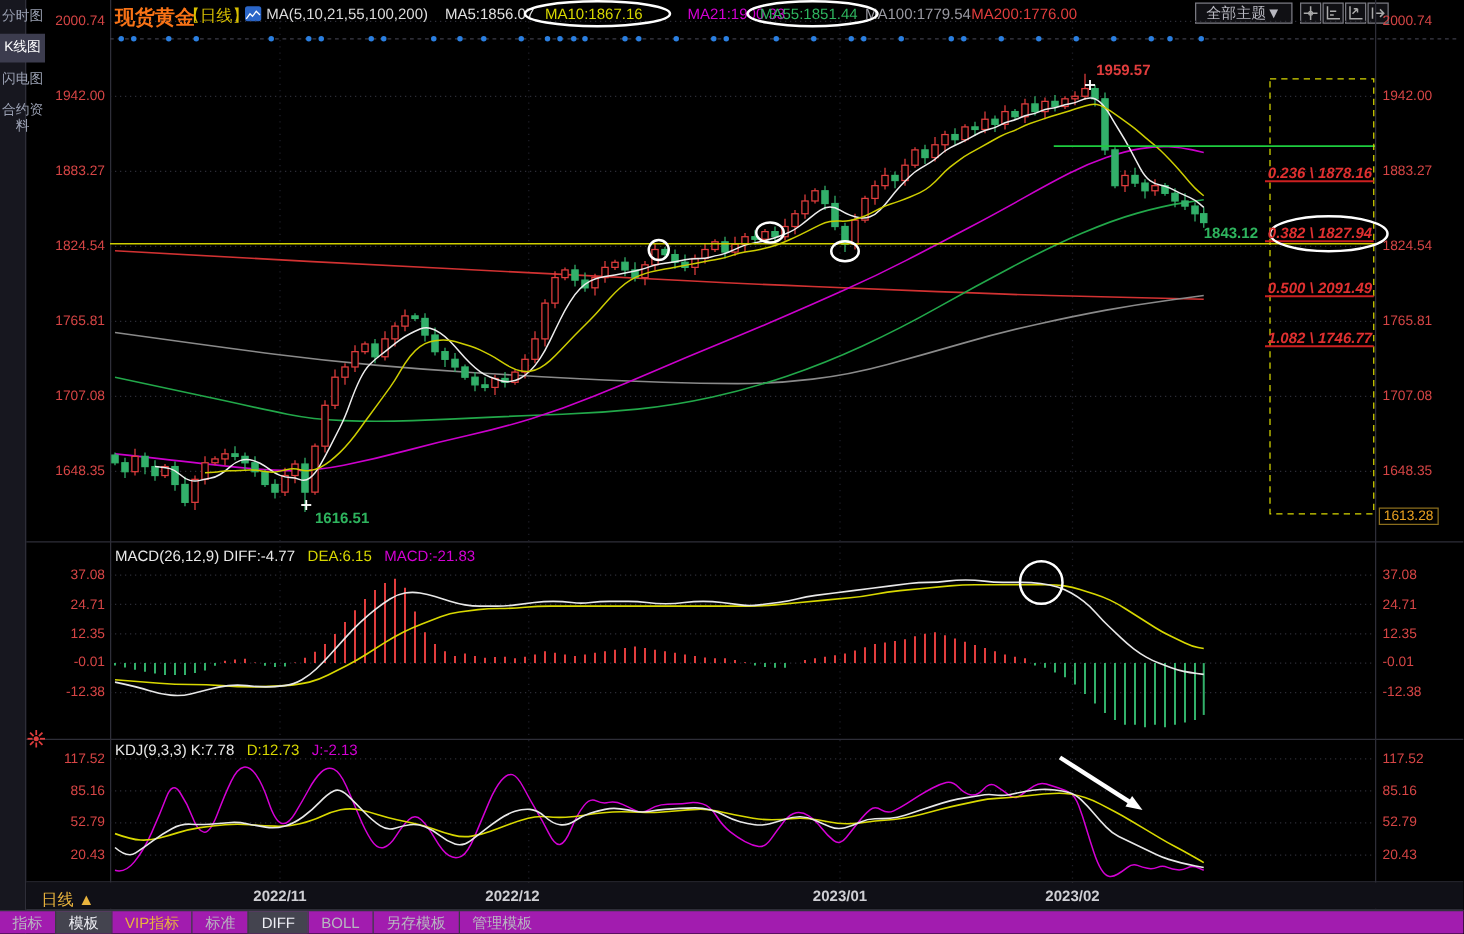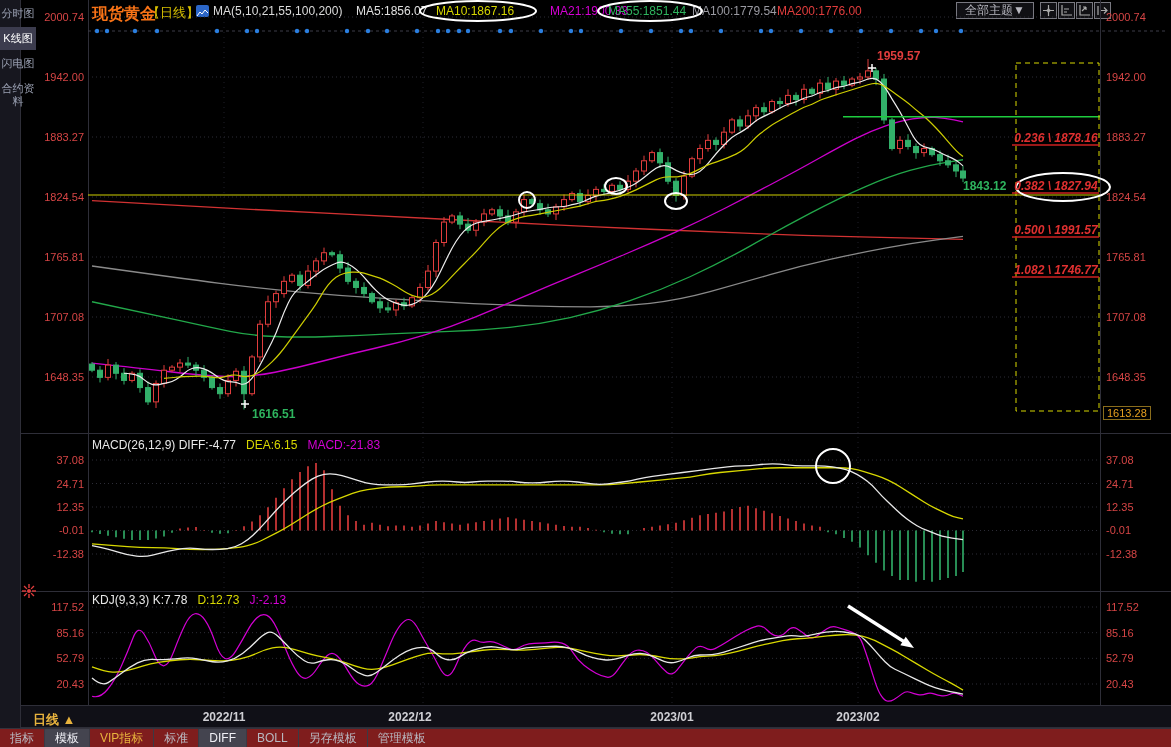--- a/index.html
+++ b/index.html
@@ -13,22 +13,22 @@
   .hseg{position:absolute;top:4px;font-size:12px;white-space:nowrap;}
   .phead{position:absolute;font-size:12px;white-space:nowrap;}
   .phead span{margin-right:10px;}
   .fibl{position:absolute;left:1012px;width:88px;text-align:center;font-size:12px;font-weight:bold;color:#e03030;white-space:nowrap;font-style:italic;}
   .annl{position:absolute;font-size:12px;font-weight:bold;white-space:nowrap;}
   .datel{position:absolute;top:710px;width:80px;text-align:center;font-size:12px;font-weight:bold;color:#cfcfd4;}
   #theme-btn{position:absolute;left:956px;top:2px;width:76px;height:15px;border:1px solid #787880;
              color:#b8b8c0;font-size:12px;text-align:center;line-height:15px;background:#101014;cursor:pointer;}
   .tool-btn{position:absolute;top:2px;width:15px;height:15px;border:1px solid #787880;background:#101014;cursor:pointer;}
   #timeline{position:absolute;left:21px;top:706px;width:1150px;height:21px;background:#101017;}
-  #period-label{position:absolute;left:33px;top:711px;font-size:13px;font-weight:bold;color:#e8b33d;cursor:pointer;}
-  #tabbar{position:absolute;left:0;top:728px;width:1171px;height:19px;background:#7f1d1d;border-top:1px solid #33333d;
+  #period-label{position:absolute;left:33px;top:711px;font-size:13px;font-weight:normal;color:#e8b33d;cursor:pointer;}
+  #tabbar{position:absolute;left:0;top:728px;width:1171px;height:19px;background:#a21caf;border-top:1px solid #33333d;
           display:flex;align-items:stretch;}
   .tab{padding:0 10px;font-size:12px;line-height:18px;color:#b8b8c0;cursor:pointer;white-space:nowrap;}
   .tab + .tab{border-left:1px solid #3a3a44;}
   .tab.active{background:#44444f;color:#efeff5;text-align:right;}
   .tab.vip{color:#e8b33d;}
   svg.overlay{position:absolute;left:0;top:0;}
 </style>
 </head>
 <body>
 
@@ -565,21 +565,21 @@
       <div style="position: absolute; top: 601px; font-size: 11px; left: 1106px; color: rgb(214, 69, 69);">117.52</div>
       <div style="position: absolute; top: 626.664px; font-size: 11px; left: 30px; width: 54px; text-align: right; color: rgb(214, 69, 69);">85.16</div>
       <div style="position: absolute; top: 626.664px; font-size: 11px; left: 1106px; color: rgb(214, 69, 69);">85.16</div>
       <div style="position: absolute; top: 652.336px; font-size: 11px; left: 30px; width: 54px; text-align: right; color: rgb(214, 69, 69);">52.79</div>
       <div style="position: absolute; top: 652.336px; font-size: 11px; left: 1106px; color: rgb(214, 69, 69);">52.79</div>
       <div style="position: absolute; top: 678px; font-size: 11px; left: 30px; width: 54px; text-align: right; color: rgb(214, 69, 69);">20.43</div>
       <div style="position: absolute; top: 678px; font-size: 11px; left: 1106px; color: rgb(214, 69, 69);">20.43</div>
       <div style="position: absolute; left: 1103px; top: 406px; font-size: 11px; color: rgb(232, 160, 32); background: rgb(0, 0, 0); border: 1px solid rgb(138, 109, 28); padding: 0px 3px;">1613.28</div>
       <div class="fibl" style="position: absolute; top: 131px;">0.236 \ 1878.16</div>
       <div class="fibl" style="position: absolute; top: 179px;">0.382 \ 1827.94</div>
-      <div class="fibl" style="position: absolute; top: 223px;">0.500 \ 1991.57</div>
+      <div class="fibl" style="position: absolute; top: 223px;">0.500 \ 2091.49</div>
       <div class="fibl" style="position: absolute; top: 263px;">1.082 \ 1746.77</div>
       <div class="annl" style="position: absolute; left: 877px; top: 49px; color: rgb(225, 61, 61);">1959.57</div>
       <div class="annl" style="position: absolute; left: 963px; top: 179px; color: rgb(46, 180, 94);">1843.12</div>
       <div class="annl" style="position: absolute; left: 252px; top: 407px; color: rgb(46, 180, 94);">1616.51</div>
       <div class="datel" style="position: absolute; left: 184px; top: 710px;">2022/11</div>
       <div class="datel" style="position: absolute; left: 370px; top: 710px;">2022/12</div>
       <div class="datel" style="position: absolute; left: 632px; top: 710px;">2023/01</div>
       <div class="datel" style="position: absolute; left: 818px; top: 710px;">2023/02</div>
     </div>
 </div>

